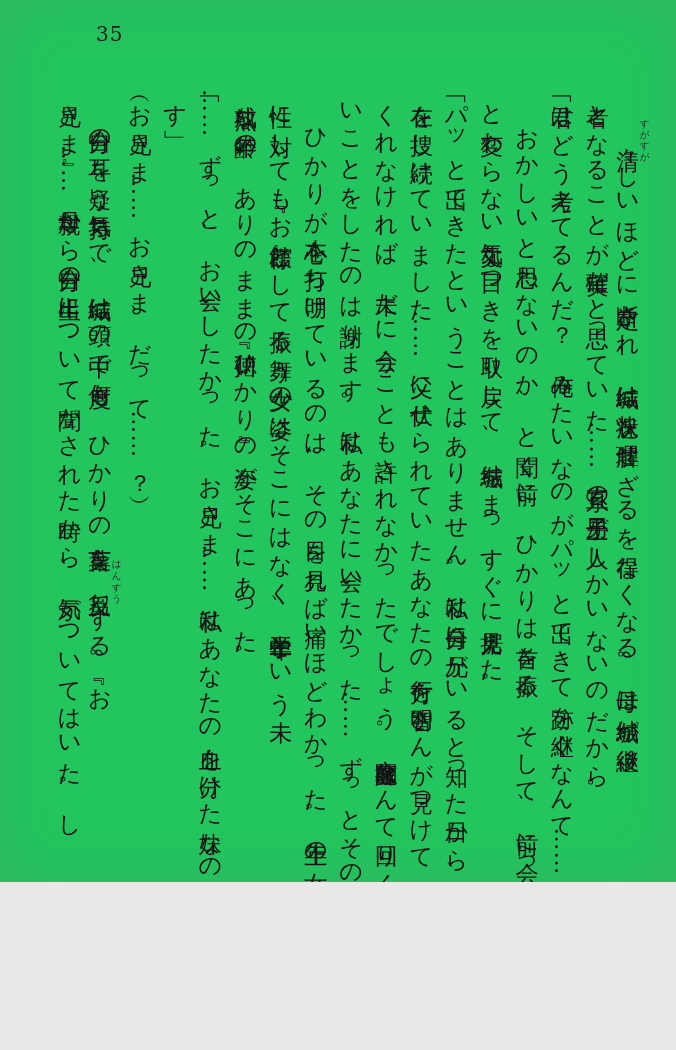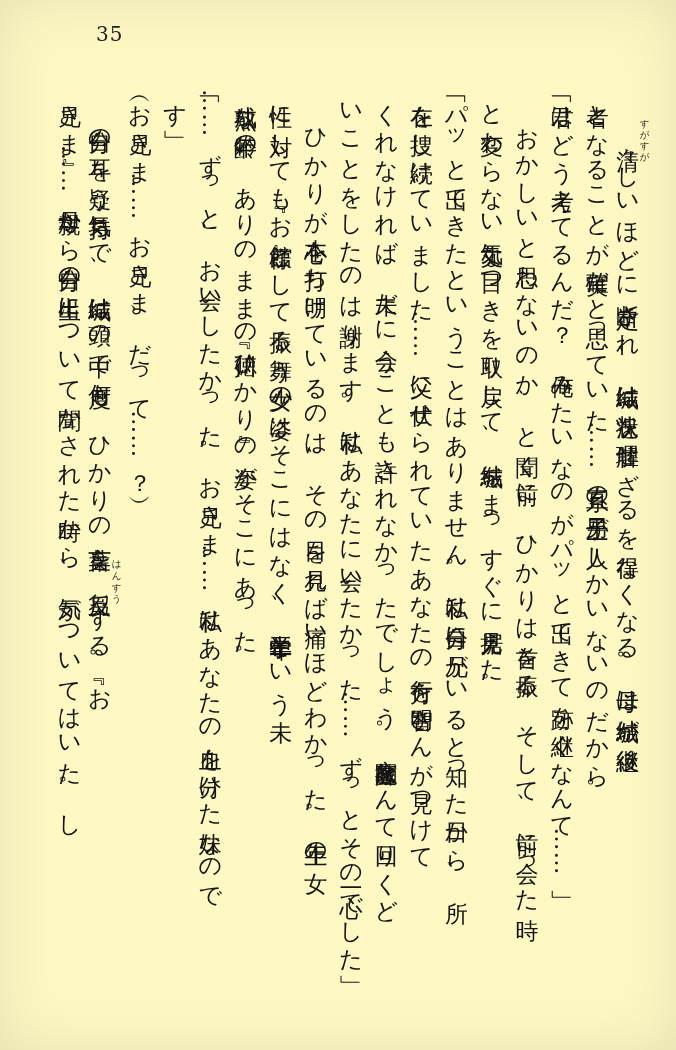--- a/index.html
+++ b/index.html
@@ -4,22 +4,22 @@
 <style>
   html, body {
     margin: 0;
     padding: 0;
     background: #e9e8e6;
     font-family: "DejaVu Serif", "Liberation Serif", serif;
   }
   .book-page {
     position: relative;
     width: 676px;
-    height: 1050px;
-    background: #fef9c3;
+    height: 882px;
+    background: #22c55e;
     overflow: hidden;
     box-shadow: inset 0 0 60px rgba(120,115,105,0.18);
     color: #161616;
   }
   .page-number {
     position: absolute;
     top: 22px;
     left: 96px;
     font-size: 20px;
     letter-spacing: 1px;

